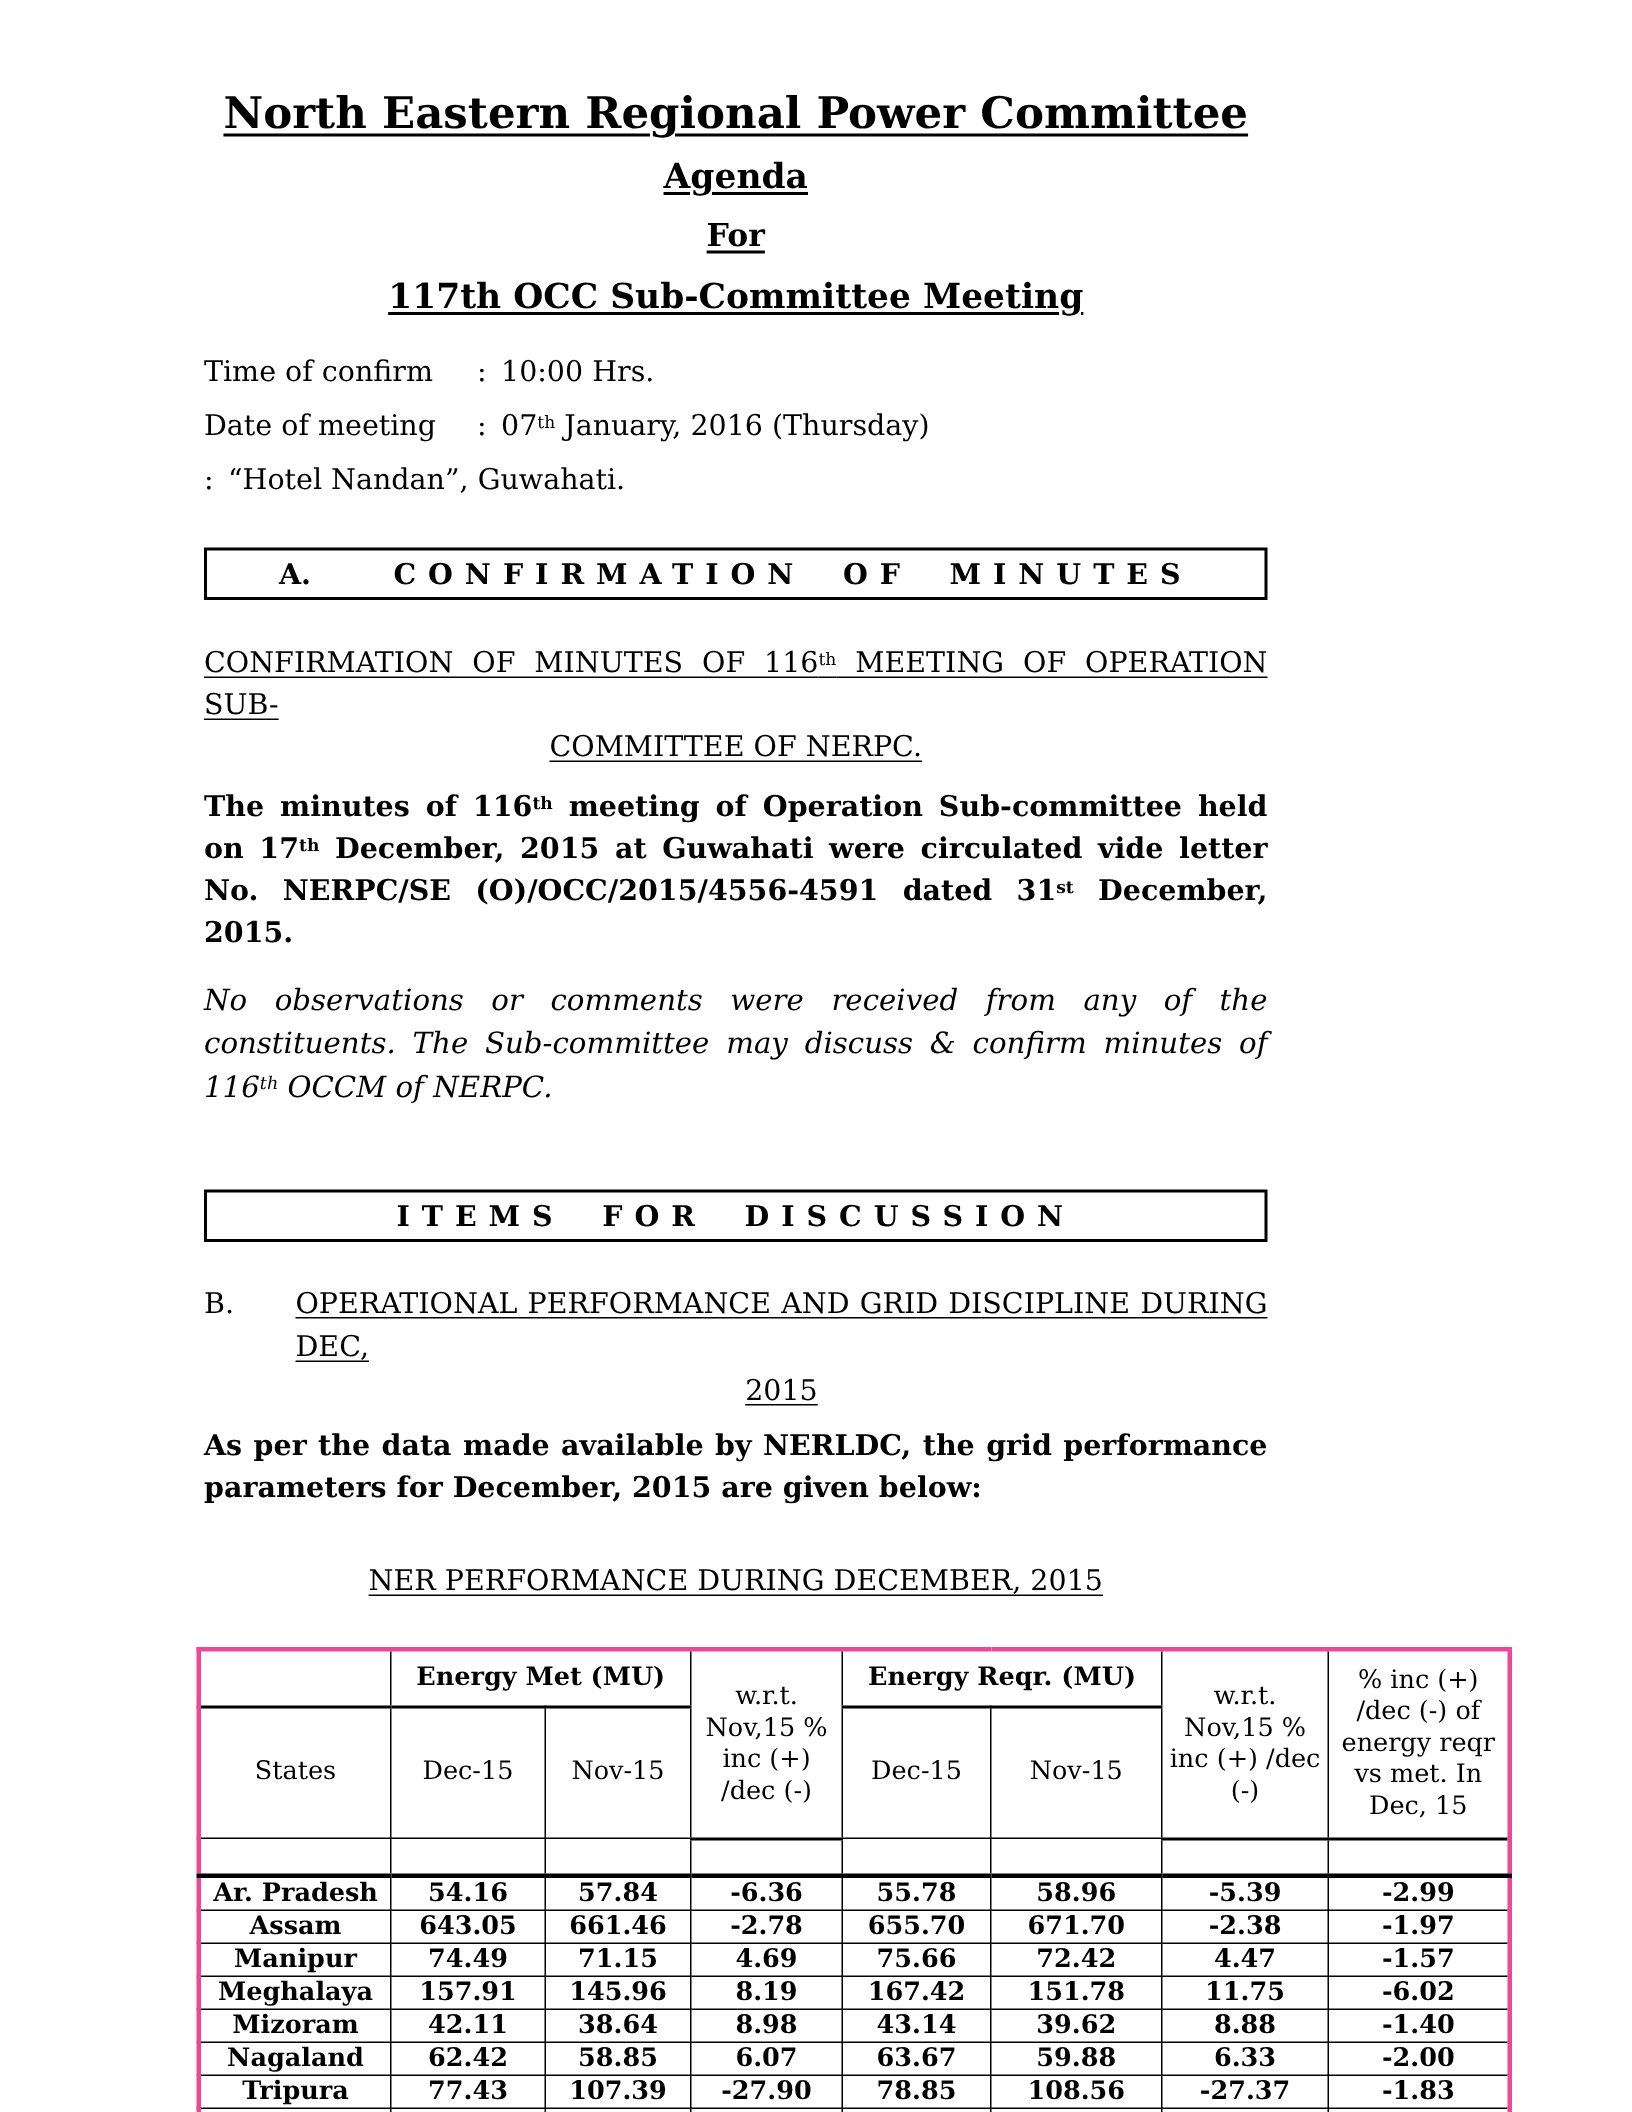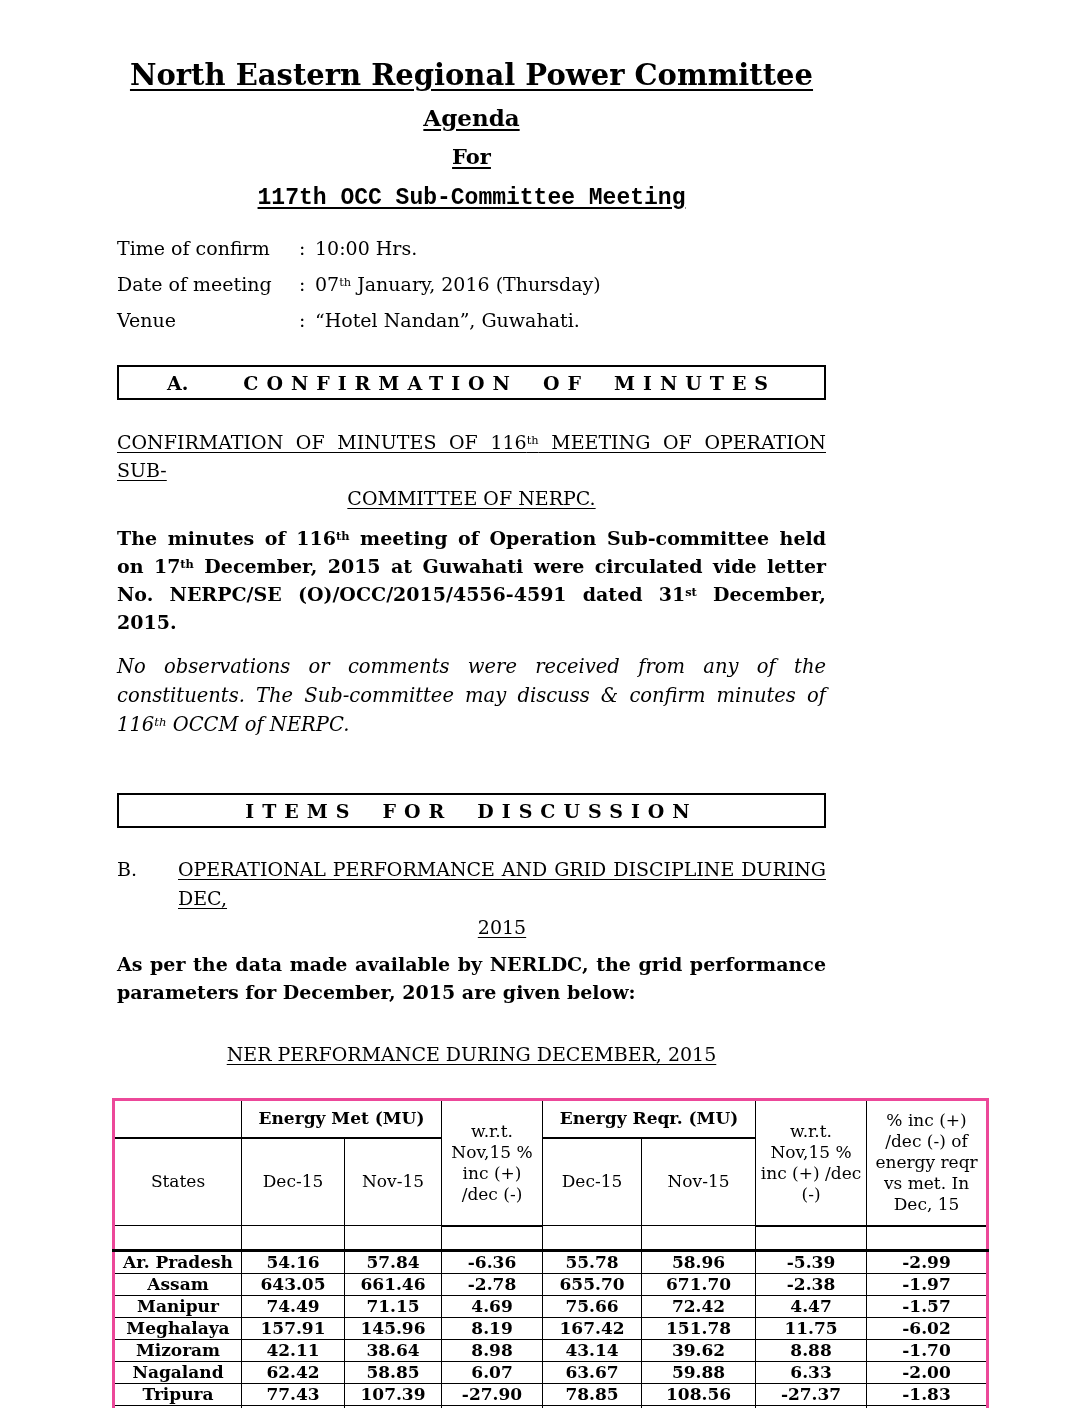--- a/index.html
+++ b/index.html
@@ -3,34 +3,34 @@
 <meta charset="utf-8">
 <style>
   * { box-sizing: border-box; }
   html, body { margin: 0; padding: 0; background: #fff; }
   body {
     width: 1088px; height: 1408px;
     font-family: "DejaVu Serif", serif;
     color: #000;
     overflow: hidden;
   }
-  .page { width: 940px; height: 1408px; padding: 58px 114px 0 117px; }
+  .page { width: 940px; height: 1408px; padding: 58px 114px 0 117px; margin-left: 19px; }
 
   .u  { text-decoration: underline; text-underline-offset: 3px; text-align: center; }
   .j  { text-align: justify; }
   .jlast { text-align: justify; text-align-last: justify; }
 
   .doc-title {
     font-size: 29px; font-weight: bold; text-align: center;
     line-height: 34px; margin: 0;
     text-decoration: underline; text-decoration-thickness: 2px; text-underline-offset: 4px;
   }
   .sub-agenda  { margin-top: 12px; font-size: 23px; font-weight: bold; text-align: center; line-height: 28px; }
   .sub-for     { margin-top: 12px; font-size: 21px; font-weight: bold; text-align: center; line-height: 26px; }
-  .sub-meeting { margin-top: 14px; font-size: 23px; font-weight: bold; line-height: 28px; font-family: Liberation Mono, monospace; }
+  .sub-meeting { margin-top: 14px; font-size: 23px; font-weight: bold; line-height: 28px; }
 
   .meeting-info { margin-top: 18px; font-size: 19px; }
   .mrow   { display: flex; line-height: 36px; }
   .mlabel { width: 182px; flex: none; }
   .mcolon { width: 16px; flex: none; }
 
   .sec-box {
     margin-top: 27px;
     border: 2px solid #000;
     padding: 5px 0 4px;
@@ -92,21 +92,20 @@
       <span class="mlabel">Time of confirm</span>
       <span class="mcolon">:</span>
       <span class="mvalue"><span>10:00 Hrs.</span></span>
     </div>
     <div class="mrow">
       <span class="mlabel">Date of meeting</span>
       <span class="mcolon">:</span>
       <span class="mvalue"><span>07</span><sup>th</sup><span> January, 2016 (Thursday)</span></span>
     </div>
     <div class="mrow">
-      <span class="mlabel">Venue</span>
       <span class="mcolon">:</span>
       <span class="mvalue"><span>“Hotel Nandan”, Guwahati.</span></span>
     </div>
   </div>
 
   <div class="sec-box">
     <span>A.</span>
     <span class="spread">CONFIRMATION OF MINUTES</span>
   </div>
 
@@ -215,21 +214,21 @@
           <td class="bold">-6.02</td>
         </tr>
         <tr>
           <td class="bold">Mizoram</td>
           <td class="bold">42.11</td>
           <td class="bold">38.64</td>
           <td class="bold">8.98</td>
           <td class="bold">43.14</td>
           <td class="bold">39.62</td>
           <td class="bold">8.88</td>
-          <td class="bold">-1.70</td>
+          <td class="bold">-1.40</td>
         </tr>
         <tr>
           <td class="bold">Nagaland</td>
           <td class="bold">62.42</td>
           <td class="bold">58.85</td>
           <td class="bold">6.07</td>
           <td class="bold">63.67</td>
           <td class="bold">59.88</td>
           <td class="bold">6.33</td>
           <td class="bold">-2.00</td>

